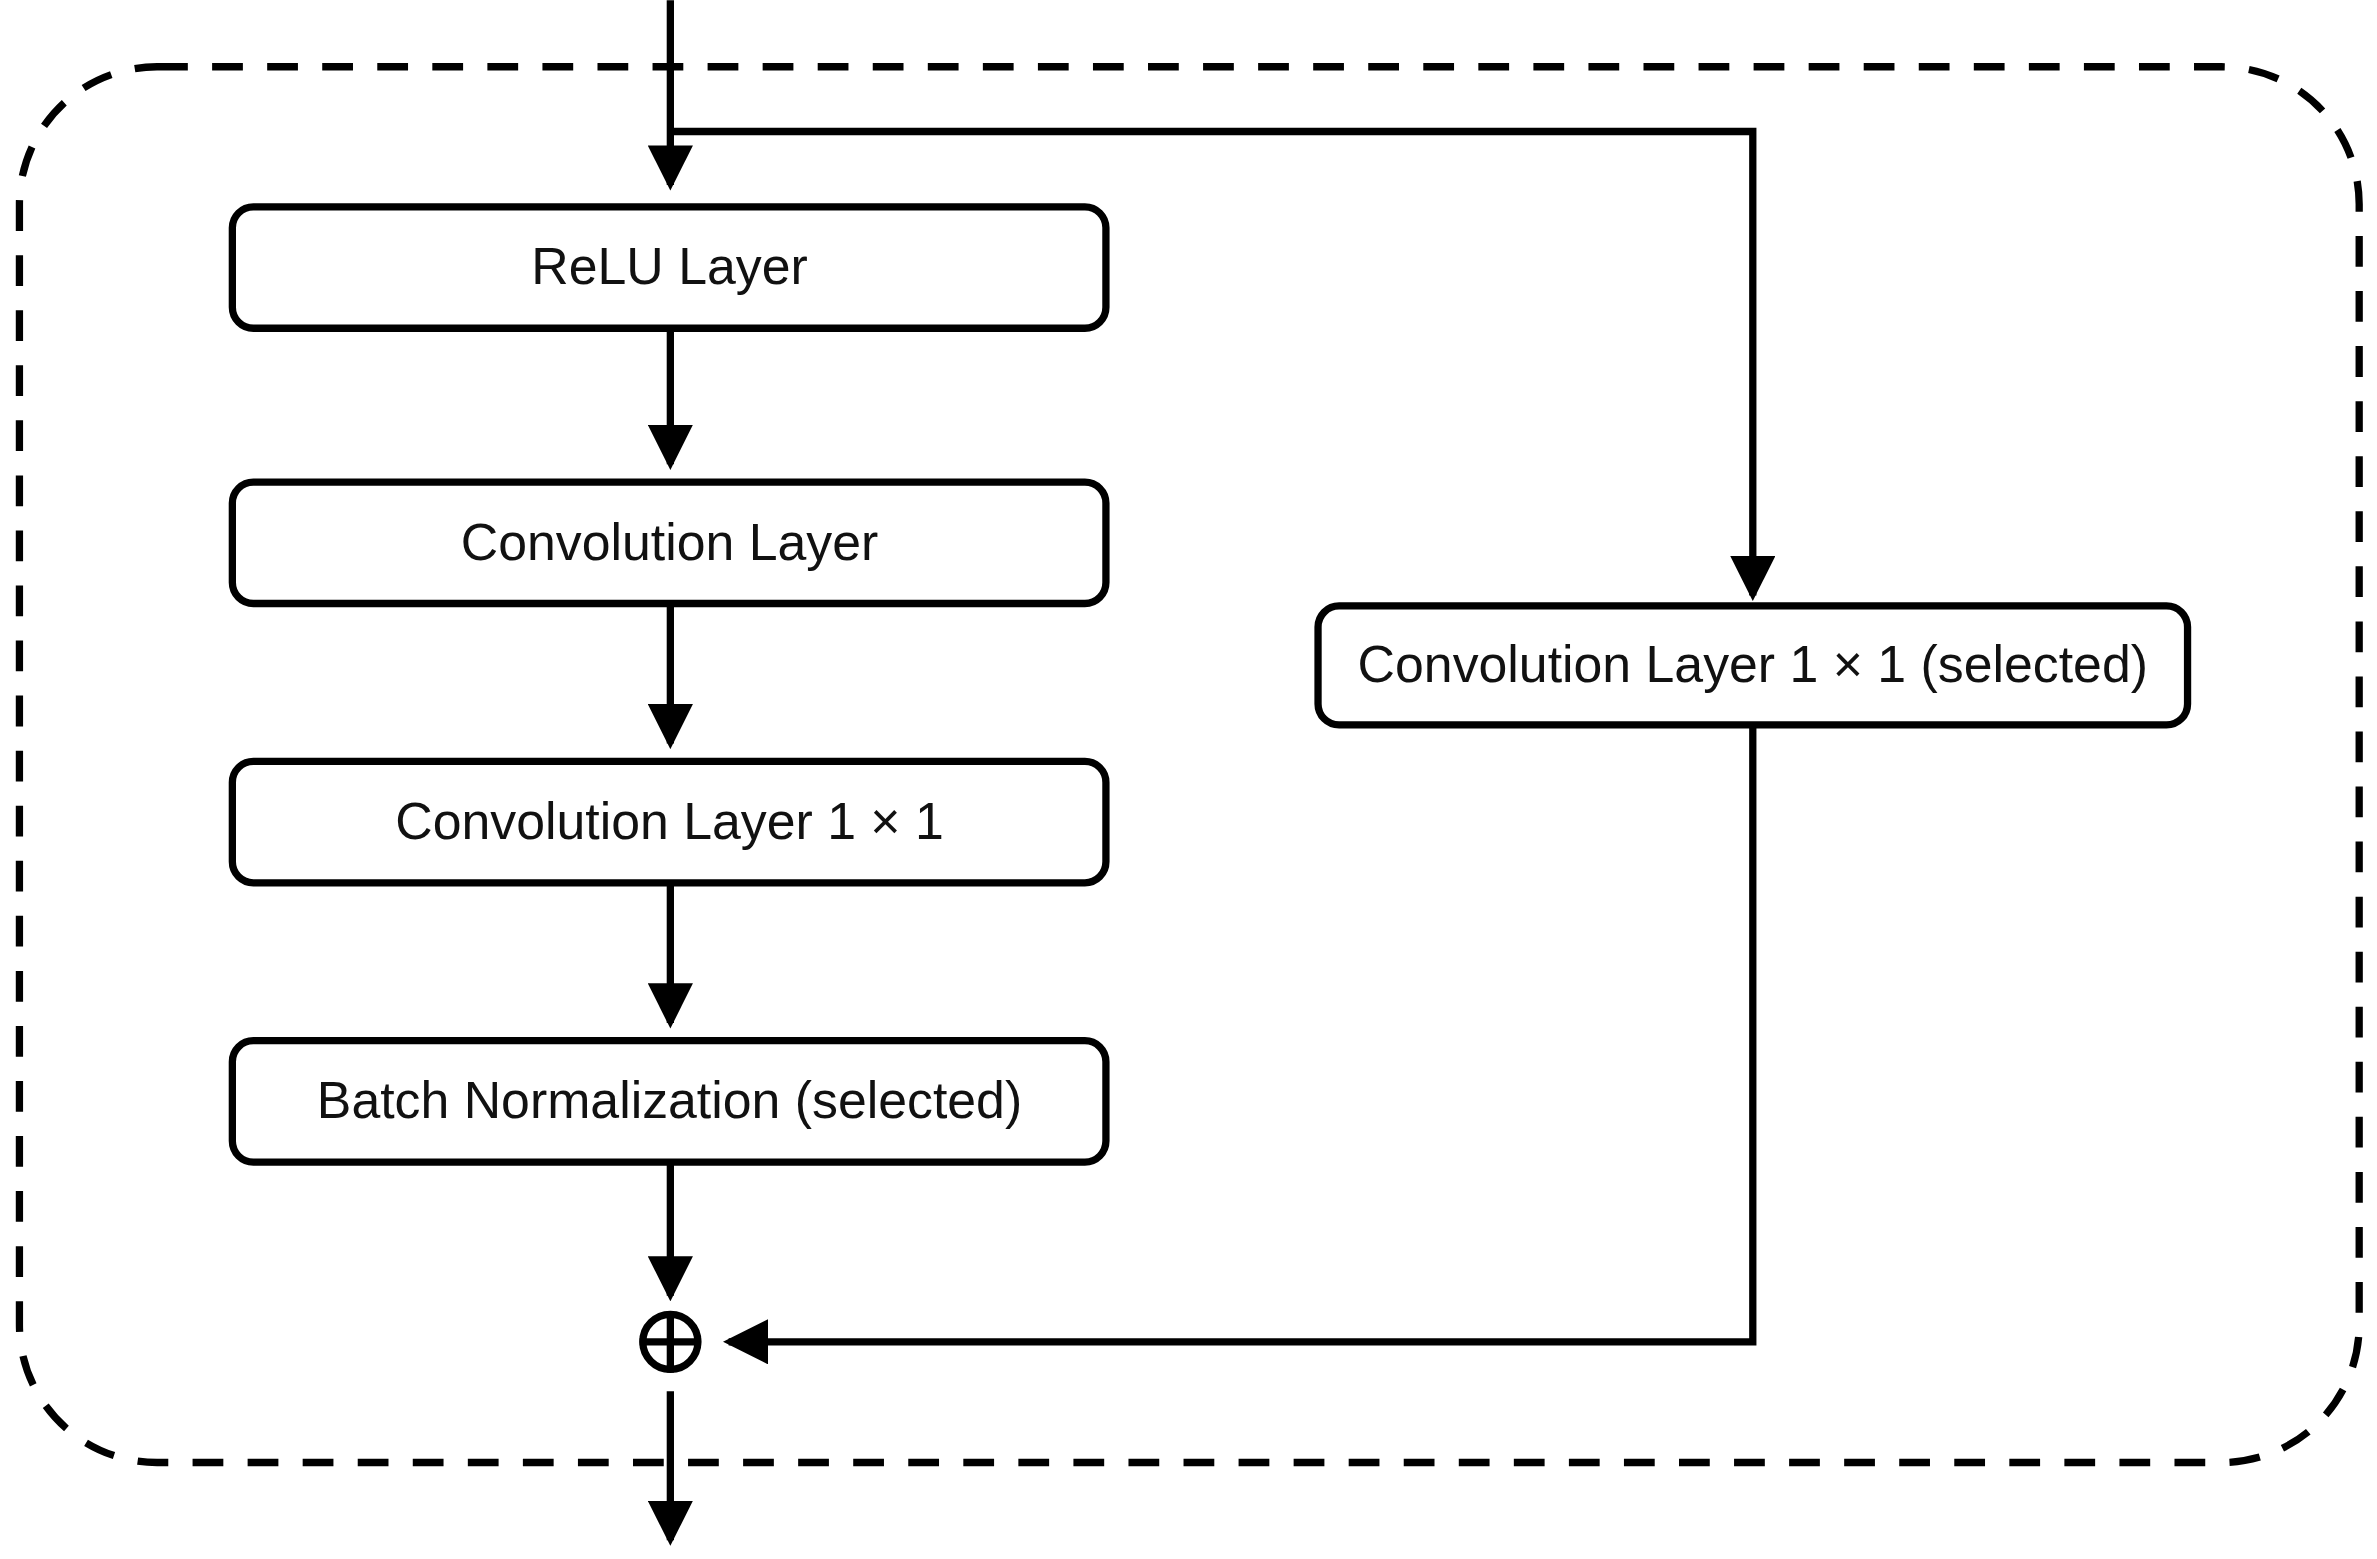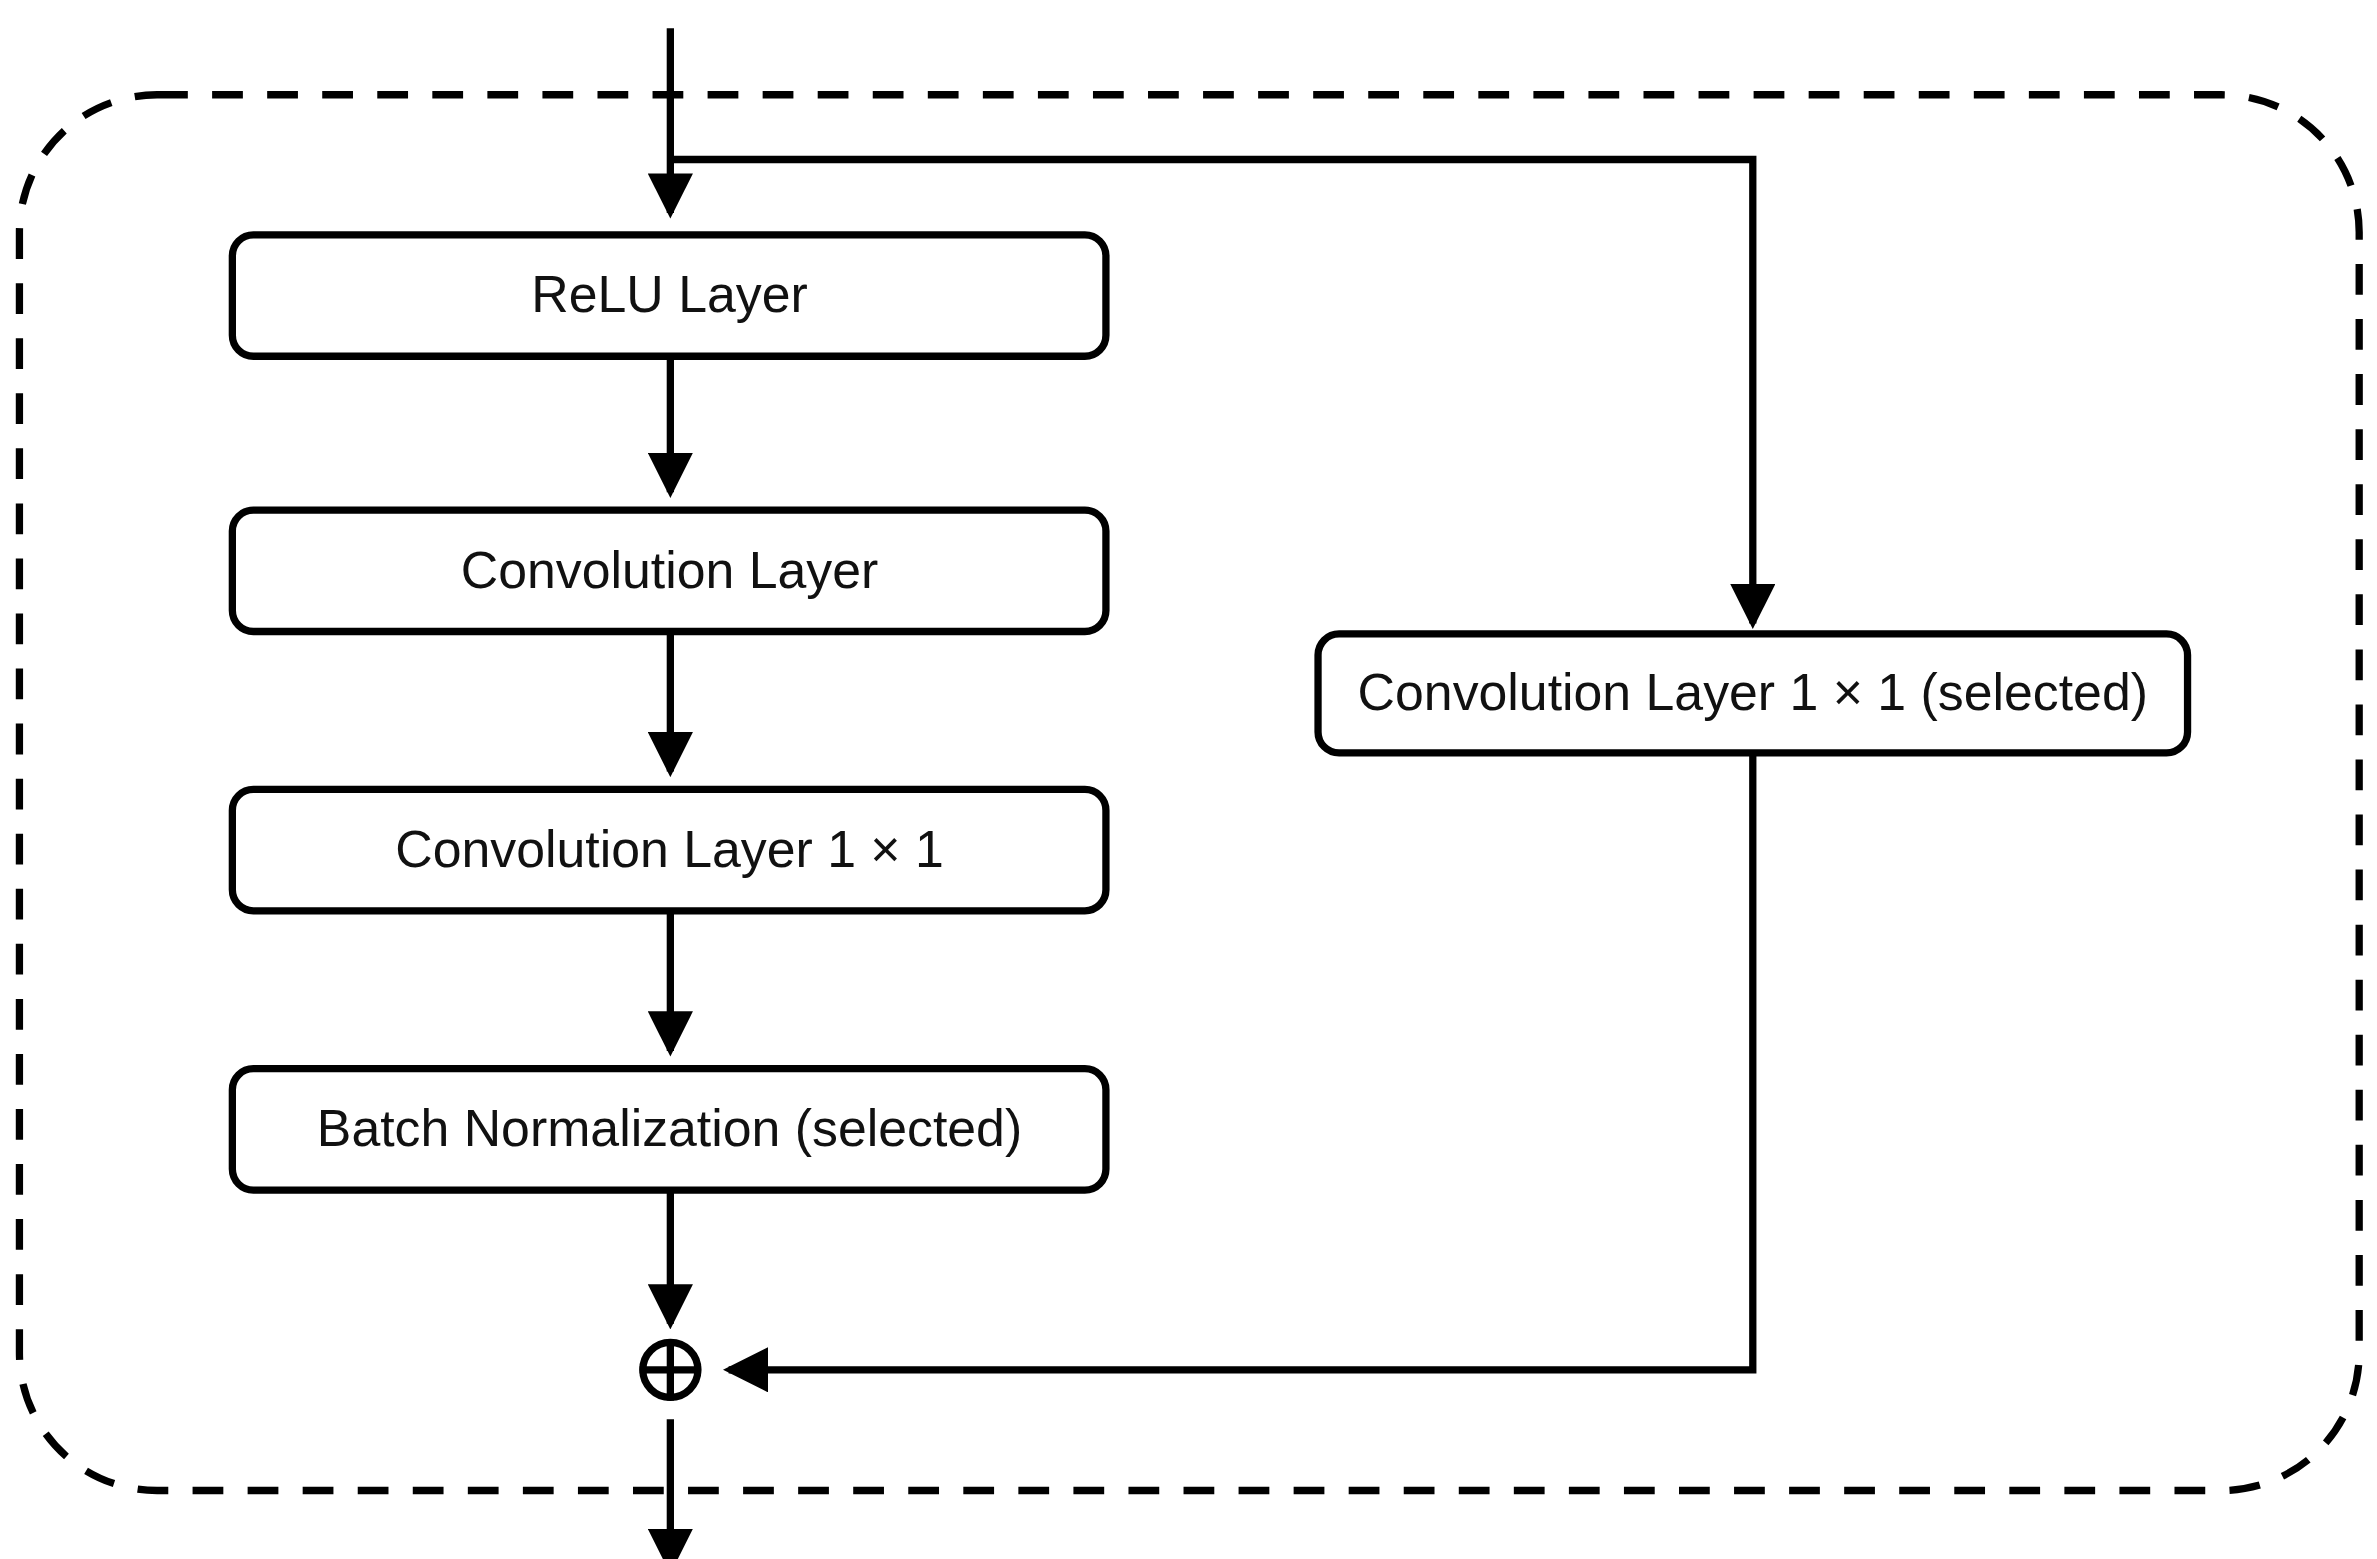--- a/index.html
+++ b/index.html
@@ -11,21 +11,20 @@
     width: 2377px;
     height: 1560px;
     font-family: "Liberation Sans", sans-serif;
     overflow: hidden;
   }
   #diagram-root {
     position: relative;
     width: 2377px;
     height: 1404px;
     background: #ffffff;
-    margin-top: 28px;
   }
   svg#diagram-canvas {
     display: block;
     width: 2377px;
     height: 1560px;
   }
   .node-box {
     fill: #ffffff;
     stroke: #000000;
     stroke-width: 9;

